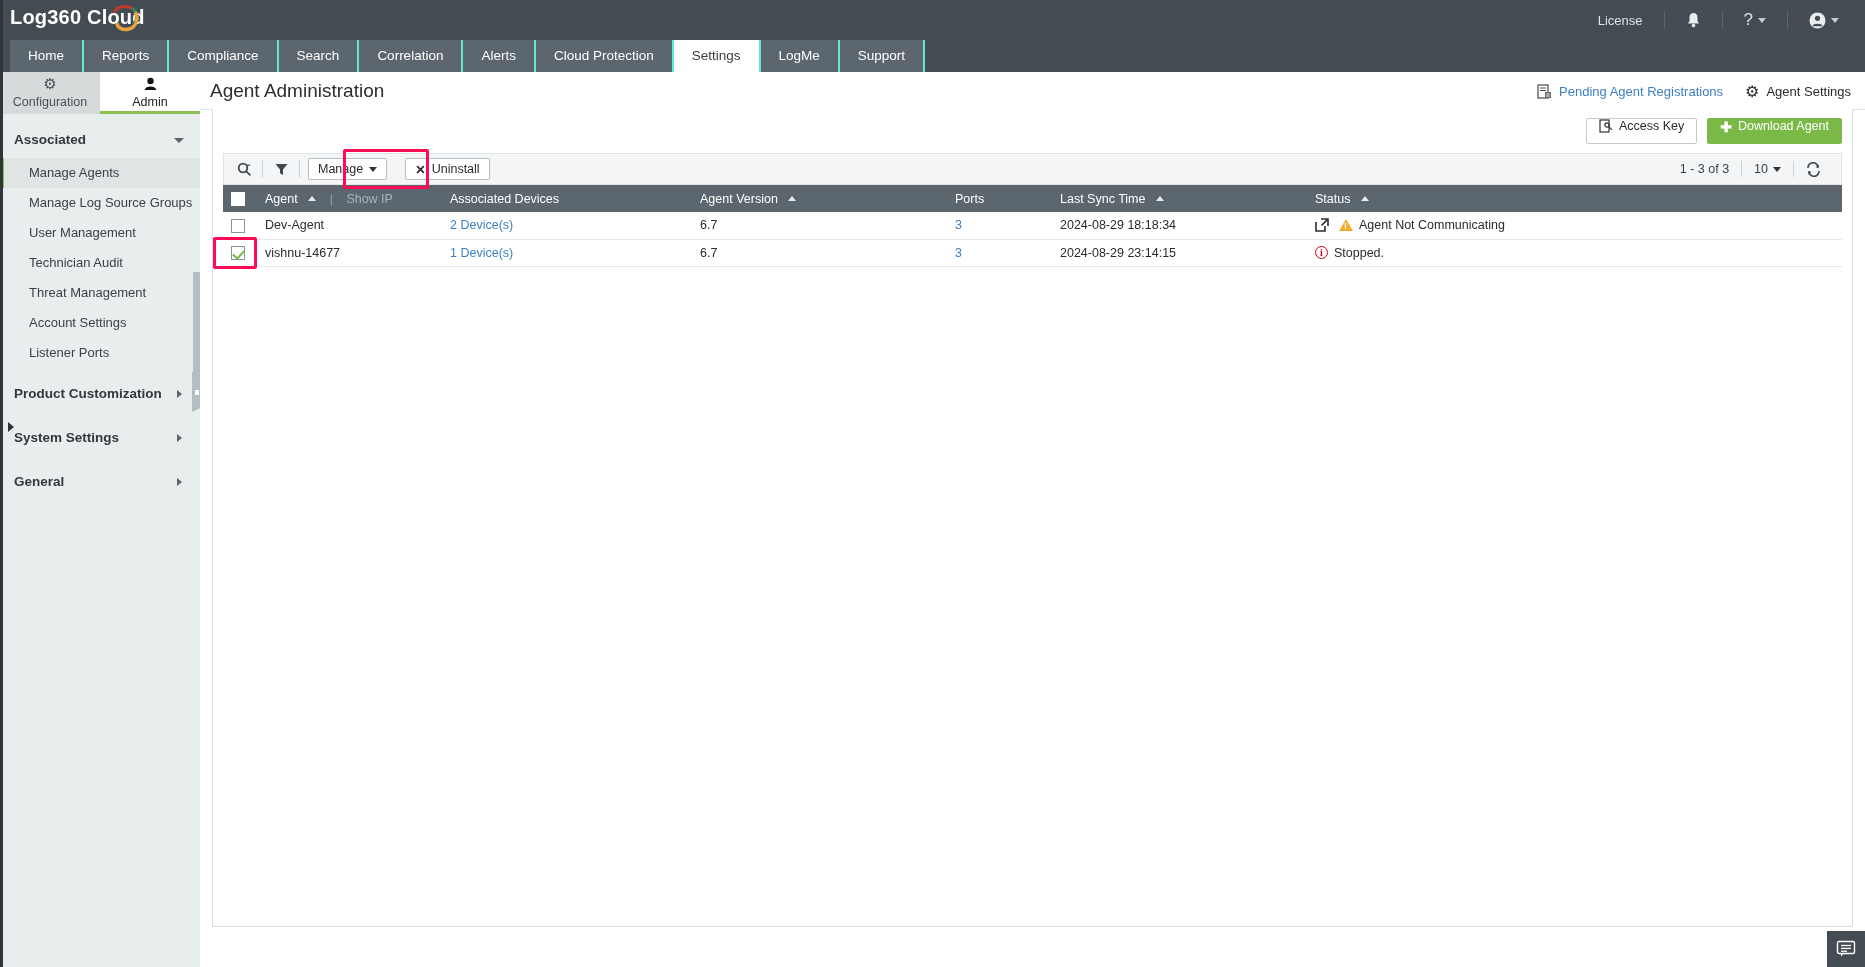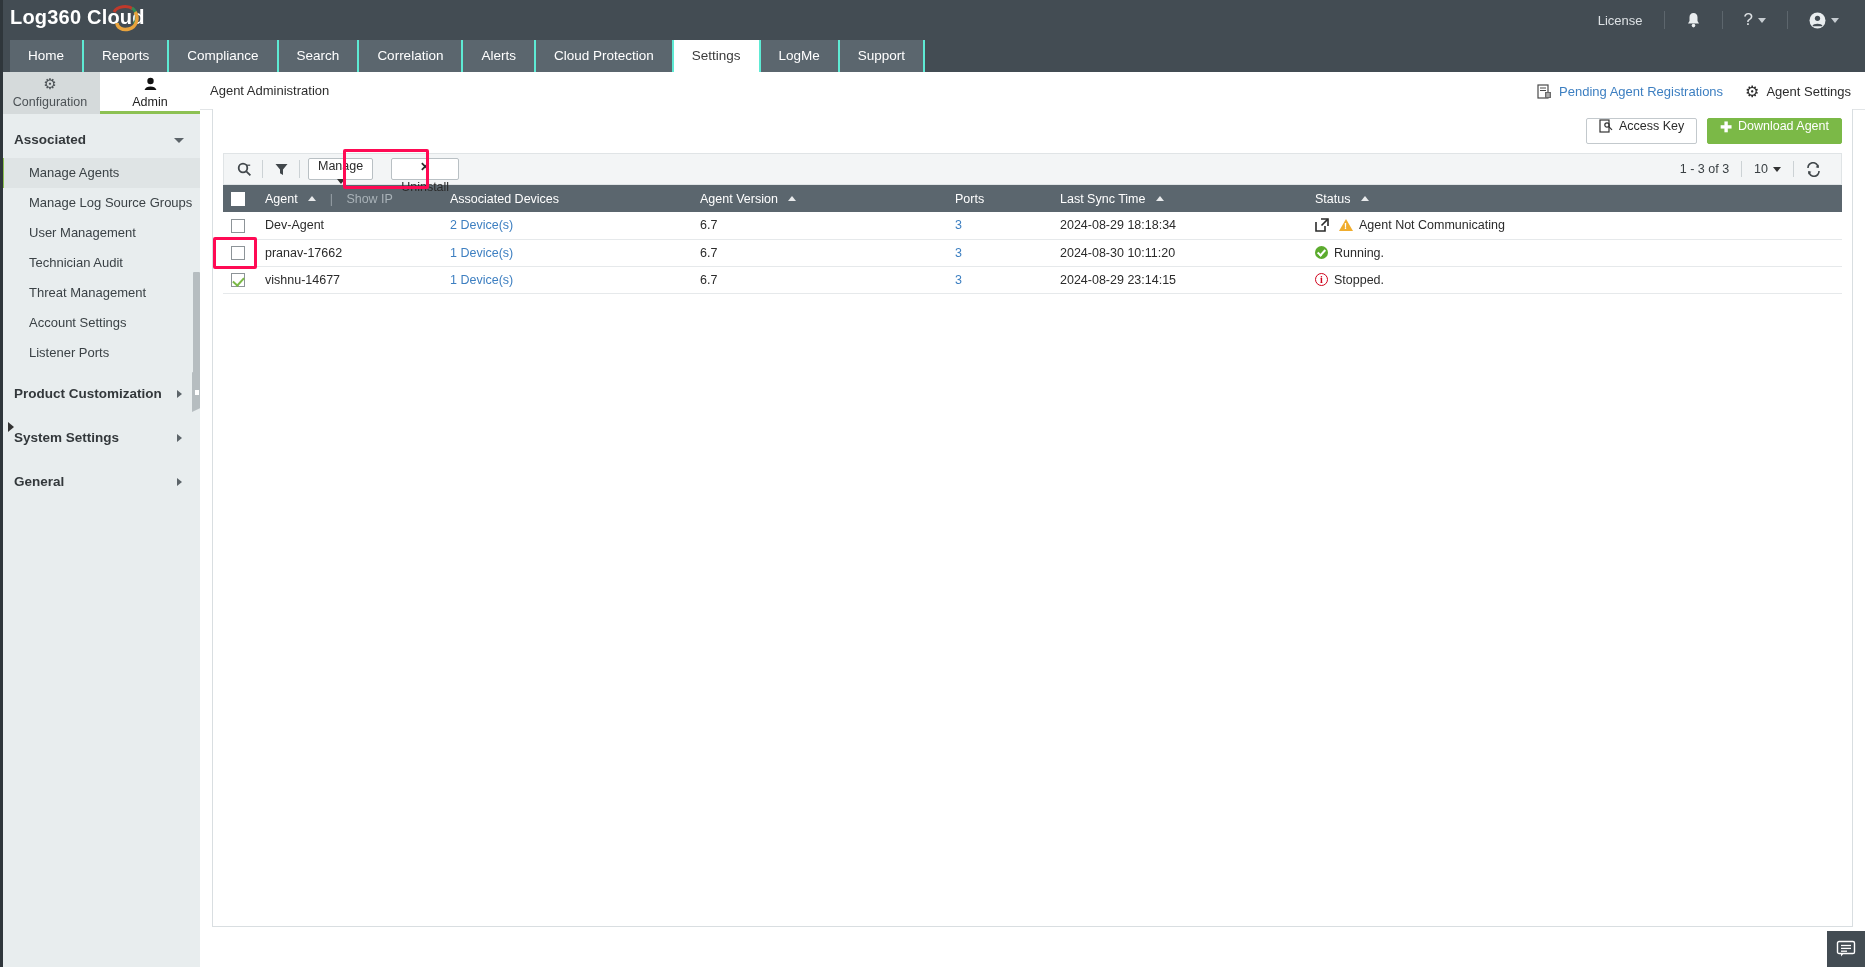--- a/index.html
+++ b/index.html
@@ -122,21 +122,21 @@
   
   .content {
     position: absolute; left: 200px; top: 72px; right: 0; bottom: 0;
     background: #ffffff;
   }
   .page-head {
     position: relative; height: 38px; border-bottom: 1px solid #e2e5e7;
     padding-left: 10px;
   }
   .page-title {
-    font-size: 13px; color: #2d2d2d; line-height: 38px;
+    font-size: 19px; color: #2d2d2d; line-height: 38px;
   }
   .head-actions {
     position: absolute; right: 14px; top: 0; height: 38px;
     display: flex; align-items: center; gap: 22px; font-size: 13px;
   }
   .head-actions .act { display:flex; align-items:center; gap:7px; cursor:pointer; white-space: nowrap;}
   .act-link { color: #3d7fc1; }
   .act-plain { color: #2b2b2b; }
 
   
@@ -180,21 +180,21 @@
     display: flex; align-items: center; padding-left: 6px;
   }
   .tb-icon {
     width: 28px; height: 30px; display:flex; align-items:center; justify-content:center;
     cursor: pointer; color: #41474b;
   }
   .tb-sep { width:1px; height: 18px; background:#ccd2d5; margin: 0 4px; }
   .tb-btn {
     height: 22px; border: 1px solid #b9c0c4; background:#fff;
     font-size: 12.5px; color:#2b2b2b; padding: 0 9px; cursor:pointer;
-    display:inline-flex; align-items:center; gap:6px; border-radius:2px;flex-direction:column;
+    display:inline-flex; align-items:center; gap:6px; border-radius:2px;
   }
   .hl-box {
     position: absolute; border: 3px solid #ff0a54; border-radius: 2px;
     pointer-events: none;
   }
   .tb-right {
     position:absolute; right: 8px; top:0; height:30px;
     display:flex; align-items:center; gap:0; font-size:12.5px; color:#3a4044;
   }
   .tb-right .cell { padding: 0 12px; display:flex; align-items:center; gap:5px; }
@@ -502,34 +502,20 @@
                   </svg>
                 </span>
                 <span class="warn-tri">
                   <span style="position:absolute;left:-2px;top:3px;color:#fff;font-size:9px;font-weight:bold;line-height:9px">!</span>
                 </span>
                 <span>Agent Not Communicating</span>
               </div>
             </td>
           </tr>
           <tr>
-            <td><span class="cb"></span></td>
-            <td><span>pranav-17662</span></td>
-            <td><span class="lnk">1 Device(s)</span></td>
-            <td><span>6.7</span></td>
-            <td><span class="lnk">3</span></td>
-            <td><span>2024-08-30 10:11:20</span></td>
-            <td>
-              <div class="status-cell">
-                <span class="ok-circ"></span>
-                <span>Running.</span>
-              </div>
-            </td>
-          </tr>
-          <tr>
             <td><span class="cb checked"></span></td>
             <td><span>vishnu-14677</span></td>
             <td><span class="lnk">1 Device(s)</span></td>
             <td><span>6.7</span></td>
             <td><span class="lnk">3</span></td>
             <td><span>2024-08-29 23:14:15</span></td>
             <td>
               <div class="status-cell">
                 <span class="info-circ">i</span>
                 <span>Stopped.</span>

